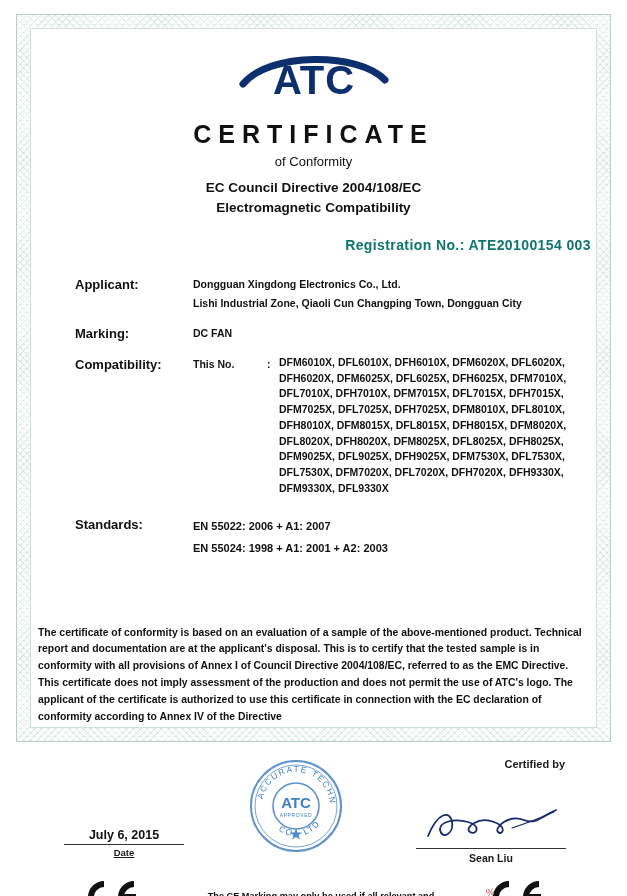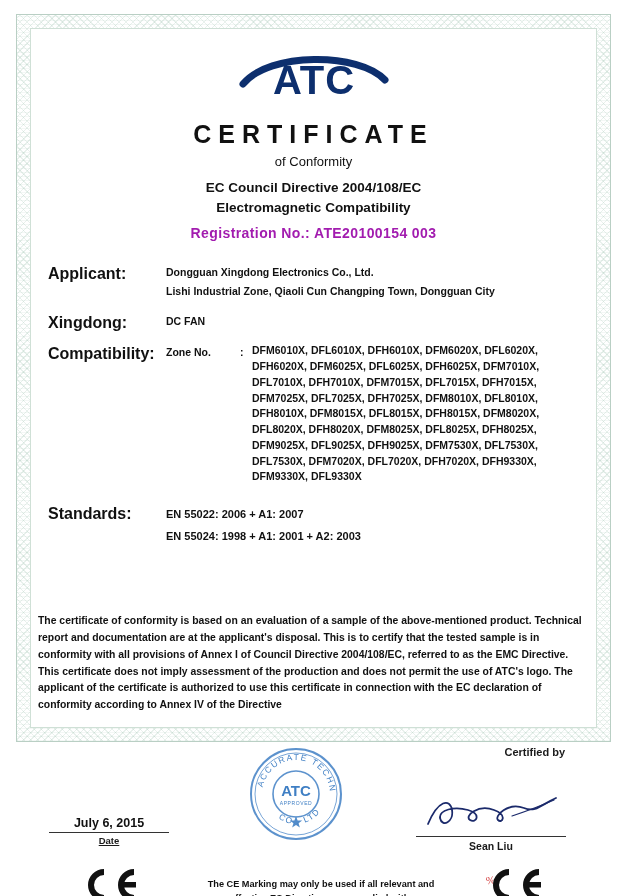--- a/index.html
+++ b/index.html
@@ -81,44 +81,45 @@
   }
   .cert-directive {
     text-align: center;
     font-size: 13.5px;
     font-weight: bold;
     margin-top: 9px;
     line-height: 1.5;
     color: #111;
   }
   .cert-reg {
-    text-align: center;
+    text-align: right;
     font-size: 14px;
     font-weight: bold;
-    margin-top: 6px;
-    color: #a21caf;
+    margin-top: 18px;
+    color: #0f766e;
     letter-spacing: 0.4px;
   }
 
   
   .fields {
     margin-top: 22px;
     padding-left: 12px;
   }
   .row {
     display: flex;
     margin-bottom: 2px;
   }
   .row-label {
     width: 118px;
     flex: 0 0 118px;
-    font-size: 16px;
+    font-size: 13px;
     font-weight: bold;
     color: #111;
     padding-top: 2px;
+    margin-left: 27px;
   }
   .row-value {
     font-size: 10.5px;
     font-weight: bold;
     color: #111;
     line-height: 1.85;
   }
   .row-gap { height: 9px; }
 
   .ident-inner {
@@ -176,21 +177,21 @@
   }
   .seal {
     position: absolute;
     left: 212px;
     top: 0px;
     width: 96px;
     height: 96px;
   }
   .date-block {
     position: absolute;
-    left: 3px;
+    left: 18px;
     top: 70px;
     width: 140px;
     text-align: center;
   }
   .date-value {
     font-size: 12.5px;
     font-weight: bold;
     color: #111;
     padding-bottom: 2px;
   }
@@ -286,31 +287,31 @@
         <div class="row-label">Applicant:</div>
         <div class="row-value">
           <div>Dongguan Xingdong Electronics Co., Ltd.</div>
           <div>Lishi Industrial Zone, Qiaoli Cun Changping Town, Dongguan City</div>
         </div>
       </div>
 
       <div class="row-gap"></div>
 
       <div class="row">
-        <div class="row-label">Xingdong:</div>
+        <div class="row-label">Marking:</div>
         <div class="row-value">DC FAN</div>
       </div>
 
       <div class="row-gap"></div>
 
       <div class="row">
         <div class="row-label">Compatibility:</div>
         <div class="row-value">
           <div class="ident-inner">
-            <div class="ident-key">Zone No.</div>
+            <div class="ident-key">This No.</div>
             <div class="ident-colon">:</div>
             <div class="models">DFM6010X, DFL6010X, DFH6010X, DFM6020X, DFL6020X,
 DFH6020X, DFM6025X, DFL6025X, DFH6025X, DFM7010X,
 DFL7010X, DFH7010X, DFM7015X, DFL7015X, DFH7015X,
 DFM7025X, DFL7025X, DFH7025X, DFM8010X, DFL8010X,
 DFH8010X, DFM8015X, DFL8015X, DFH8015X, DFM8020X,
 DFL8020X, DFH8020X, DFM8025X, DFL8025X, DFH8025X,
 DFM9025X, DFL9025X, DFH9025X, DFM7530X, DFL7530X,
 DFL7530X, DFM7020X, DFL7020X, DFH7020X, DFH9330X,
 DFM9330X, DFL9330X</div>

